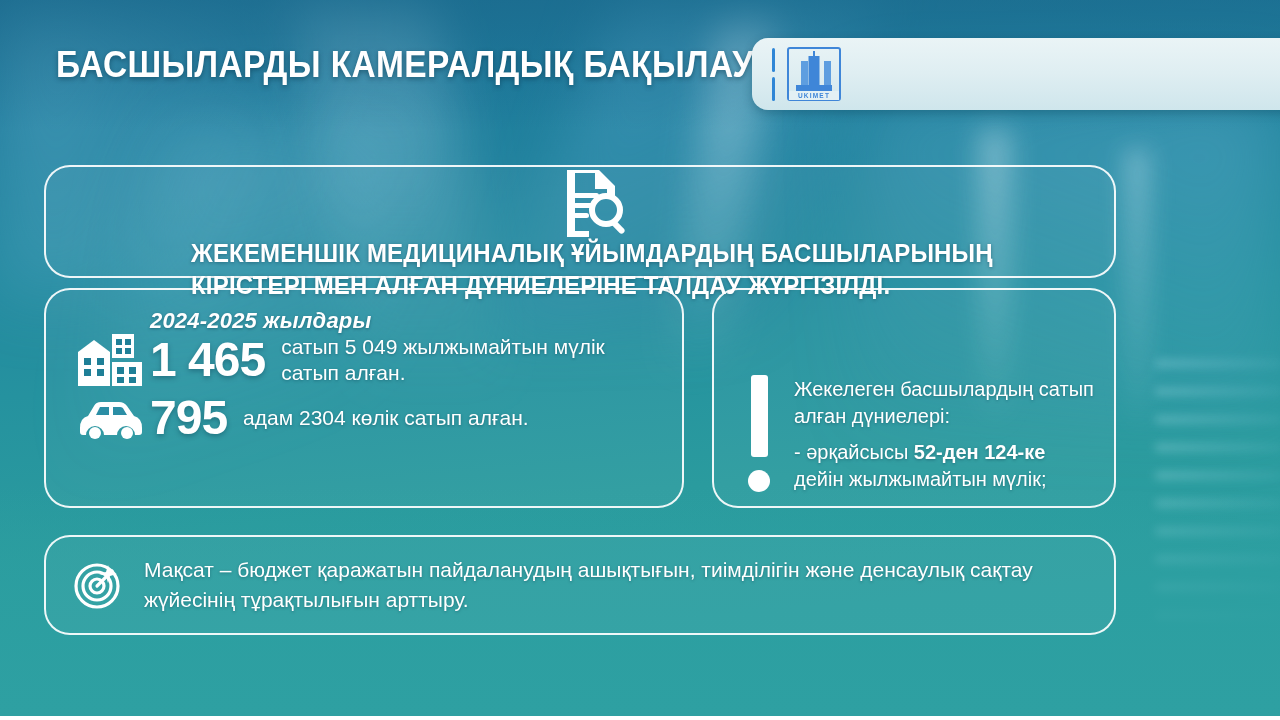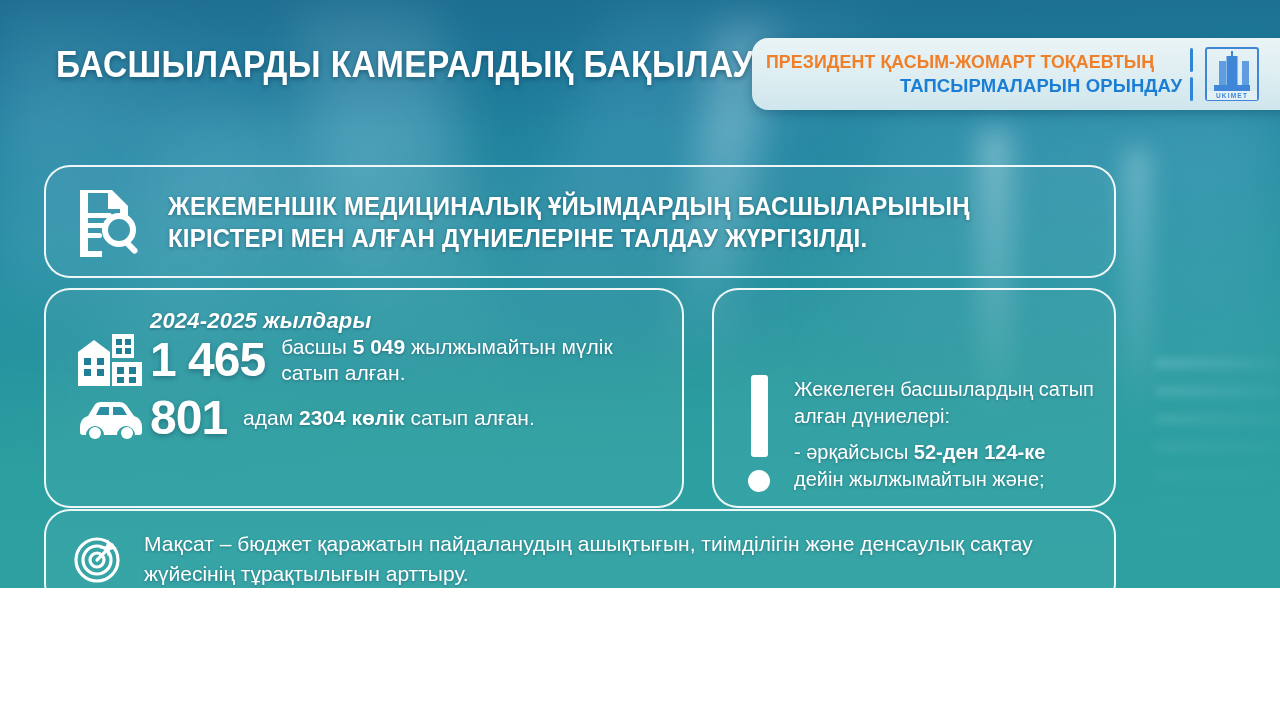--- a/index.html
+++ b/index.html
@@ -9,21 +9,21 @@
     width: 1280px;
     height: 720px;
     overflow: hidden;
     font-family: "Liberation Sans", "DejaVu Sans", sans-serif;
   }
 
   
   .stage {
     position: relative;
     width: 1280px;
-    height: 588px;
+    height: 716px;
     background: linear-gradient(175deg,
                 #1d6f93 0%,
                 #1f7b9c 14%,
                 #22869f 30%,
                 #25929f 48%,
                 #2a9b9e 66%,
                 #2d9fa1 82%,
                 #2fa0a2 100%);
     overflow: hidden;
   }
@@ -145,20 +145,21 @@
     border: 2.5px solid rgba(255,255,255,.92);
     border-radius: 26px;
     background: rgba(255,255,255,.045);
   }
 
   .card-banner {
     left: 44px; top: 165px;
     width: 1072px; height: 113px;
     display: flex; align-items: center;
     padding-left: 30px;
+    flex-direction: column;
   }
   .banner-text {
     margin-left: 28px;
     color: #fff;
     font-size: 25px;
     font-weight: 700;
     line-height: 1.28;
     letter-spacing: .2px;
     text-shadow: 0 1px 4px rgba(0,40,60,.4);
     transform: scaleX(.96);
@@ -185,21 +186,21 @@
     font-size: 48px; font-weight: 700; color: #fff; line-height: 1;
     letter-spacing: -1px;
     text-shadow: 0 2px 5px rgba(0,40,60,.35);
     white-space: nowrap;
   }
   .stat-desc {
     margin-left: 16px;
     color: #fff; font-size: 21px; line-height: 1.26;
     text-shadow: 0 1px 3px rgba(0,40,60,.35);
   }
-  .stat-desc b { font-weight: 700; }
+  .stat-desc b { font-weight: 400; }
 
   .card-note {
     left: 712px; top: 288px;
     width: 404px; height: 220px;
     display: flex; align-items: flex-end;
     padding: 14px 20px 14px 22px;
   }
   .excl {
     width: 46px; flex: 0 0 46px;
     display: flex; flex-direction: column; align-items: center; gap: 13px;
@@ -209,21 +210,21 @@
   .note-text {
     margin-left: 12px;
     color: #fff; font-size: 20px; line-height: 1.32;
     text-shadow: 0 1px 3px rgba(0,40,60,.35);
   }
   .note-text p { margin-bottom: 10px; }
   .note-text p:last-child { margin-bottom: 0; }
   .note-text b { font-weight: 700; }
 
   .card-goal {
-    left: 44px; top: 509px;
+    left: 44px; top: 535px;
     width: 1072px; height: 100px;
     display: flex; align-items: center;
     padding-left: 28px;
   }
   .goal-text {
     margin-left: 22px;
     color: #fff; font-size: 21px; line-height: 1.42;
     text-shadow: 0 1px 3px rgba(0,40,60,.35);
   }
 
@@ -267,24 +268,20 @@
         <span style="top:224px"></span>
       <span style="top:252px"></span>
     </div>
   </div>
   <div class="top-fade"></div>
   <div class="bottom-fade"></div>
 
   <div class="page-title">БАСШЫЛАРДЫ КАМЕРАЛДЫҚ БАҚЫЛАУ</div>
 
   <div class="tapsyrma-badge">
-    <div class="badge-text">
-      <div class="badge-line1">ПРЕЗИДЕНТ ҚАСЫМ-ЖОМАРТ ТОҚАЕВТЫҢ</div>
-      <div class="badge-line2">ТАПСЫРМАЛАРЫН ОРЫНДАУ</div>
-    </div>
     <div class="badge-bars">
         <span></span>
         <span></span>
       </div>
     <div class="ukimet-logo">
       <div class="tower t-spire"></div>
       <div class="tower t-main"></div>
       <div class="t-left" style="position:absolute"></div>
       <div class="t-right" style="position:absolute"></div>
       <div class="tower t-base"></div>
@@ -331,49 +328,49 @@
               <rect x="49" y="16" width="6" height="6"></rect>
             <rect x="41" y="35" width="7" height="7"></rect>
               <rect x="53" y="35" width="7" height="7"></rect>
             <rect x="41" y="45" width="7" height="6"></rect>
               <rect x="53" y="45" width="7" height="6"></rect>
           </g>
         </svg>
       </span>
       <span class="big-number">1 465</span>
       <span class="stat-desc">
-        <span>басшы </span><b>5 049</b><span> жылжымайтын мүлік сатып алған.</span>
+        <span>сатып </span><b>5 049</b><span> жылжымайтын мүлік сатып алған.</span>
       </span>
     </div>
 
     <div class="stat-row second">
       <span class="stat-icon">
         <svg width="70" height="44" viewBox="0 0 70 44">
           <path d="M4 32 q0-10 8-12 l6-10 q2-4 7-4 h18 q5 0 8 4 l7 10 q8 2 8 12 v4 q0 3-3 3 h-4 a9 9 0 0 0-18 0 H28 a9 9 0 0 0-18 0 H7 q-3 0-3-3 Z" fill="#fff"></path>
           <path d="M20 19 l4-8 h9 v8 Z M37 11 h7 q3 0 4 3 l3 5 H37 Z" fill="#2b8ea5"></path>
           <circle cx="19" cy="37" r="6" fill="#fff"></circle>
           <circle cx="51" cy="37" r="6" fill="#fff"></circle>
         </svg>
       </span>
-      <span class="big-number">801</span>
+      <span class="big-number">795</span>
       <span class="stat-desc">
         <span>адам </span><b>2304 көлік</b><span> сатып алған.</span>
       </span>
     </div>
   </div>
 
   <div class="card card-note">
     <span class="excl">
       <span class="bar"></span>
         <span class="dot"></span>
     </span>
     <div class="note-text">
       <p>Жекелеген басшылардың сатып алған дүниелері:</p>
       <p>
-        <span>- әрқайсысы </span><b>52-ден 124-ке</b><span> дейін жылжымайтын және;</span>
+        <span>- әрқайсысы </span><b>52-ден 124-ке</b><span> дейін жылжымайтын мүлік;</span>
       </p>
     </div>
   </div>
 
   <div class="card card-goal">
     <span>
       <svg width="48" height="48" viewBox="0 0 48 48">
         <circle cx="23" cy="25" r="21" fill="none" stroke="#fff" stroke-width="3.2"></circle>
         <circle cx="23" cy="25" r="14" fill="none" stroke="#fff" stroke-width="3.2"></circle>
         <circle cx="23" cy="25" r="7" fill="none" stroke="#fff" stroke-width="3.2"></circle>

